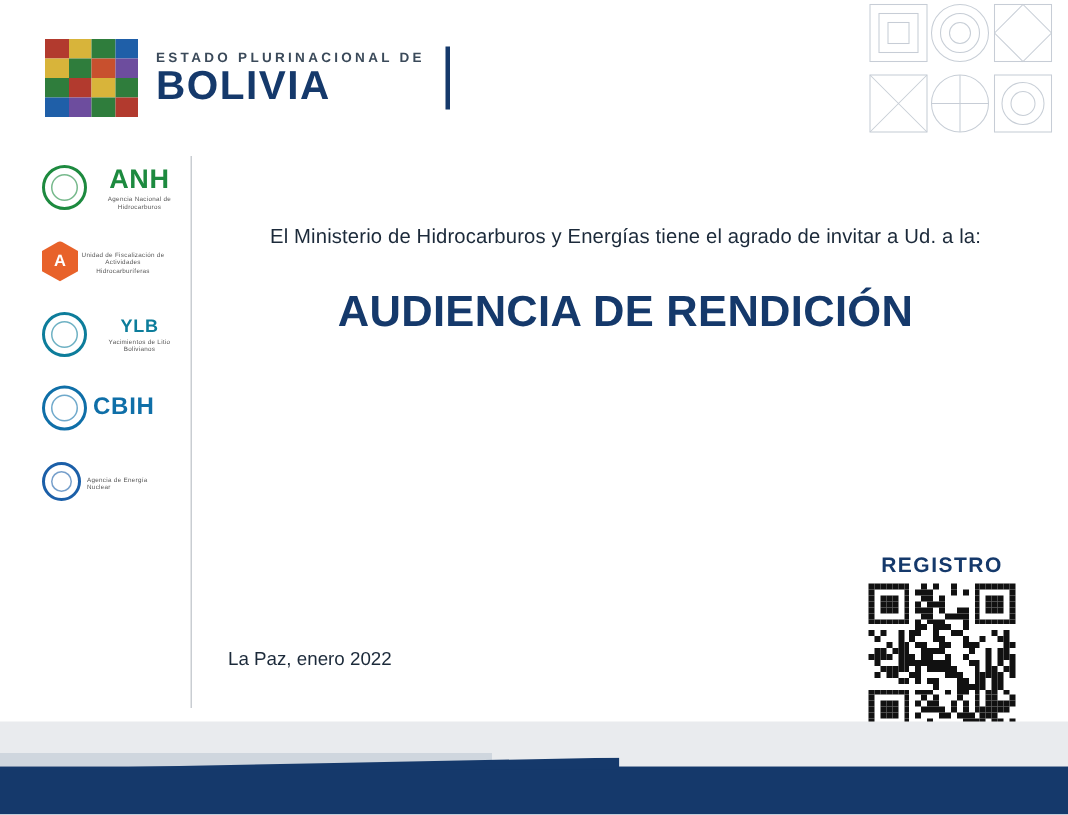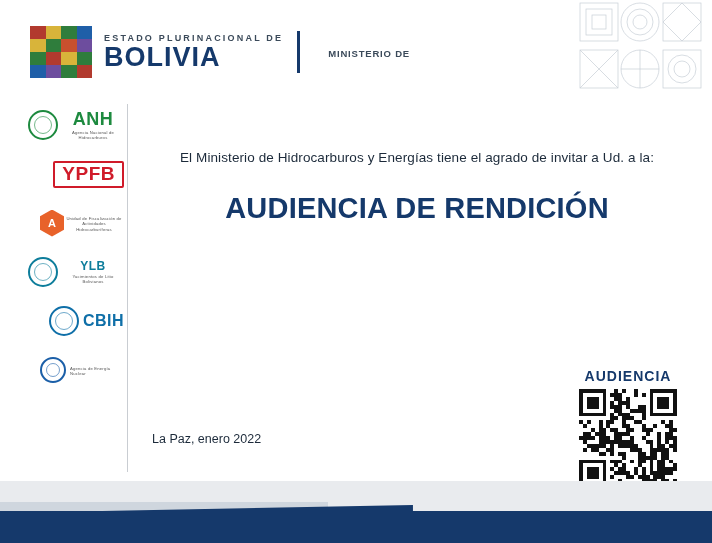--- a/index.html
+++ b/index.html
@@ -97,21 +97,21 @@
     display: flex;
     flex-direction: column;
     align-items: center;
     gap: 9px;
   }
   .logo-item {
     width: 96px;
     height: 40px;
     display: flex;
     align-items: center;
-    justify-content: flex-end;
+    justify-content: flex-start;
     position: relative;
   }
   .logo-label {
     font-weight: 800;
     letter-spacing: 0.5px;
     line-height: 1;
   }
   .logo-sub {
     font-size: 4.2px;
     letter-spacing: 0.2px;
@@ -331,41 +331,35 @@
           <i style="background:#2f7d3c"></i>
           <i style="background:#b23a2e"></i>
       </div>
     </div>
     <div class="header-text">
       <div class="line1">ESTADO PLURINACIONAL DE</div>
       <div class="line2">BOLIVIA</div>
     </div>
     <div class="header-divider"></div>
     <div class="header-right">
-      <div class="r1">MINISTERIO DE</div>
     </div>
   </div>
 
   <div class="logo-column">
 
     <div class="logo-item logo-anh">
       <div class="logo-inner-row">
         <span class="badge-circle" style="color:#1d8a3f"></span>
         <div class="logo-stack">
           <span class="logo-label">ANH</span>
           <span class="logo-sub">Agencia Nacional de Hidrocarburos</span>
         </div>
       </div>
     </div>
 
-    <div class="logo-item logo-ypfb">
-      <div class="ypfb-box">
-        <span class="logo-label">YPFB</span>
-      </div>
-    </div>
 
 
     <div class="logo-item logo-yacimientos">
       <div class="logo-inner-row">
         <span class="hex">A</span>
         <span class="logo-sub" style="max-width:60px">Unidad de Fiscalización de Actividades Hidrocarburíferas</span>
       </div>
     </div>
 
 
@@ -400,21 +394,21 @@
   <div class="body-area">
     <div class="intro">El Ministerio de Hidrocarburos y Energías tiene el agrado de invitar a Ud. a la:</div>
     <div class="title">
       <div>AUDIENCIA DE RENDICIÓN</div>
     </div>
   </div>
 
   <div class="place-date">La Paz, enero 2022</div>
 
   <div class="registro">
-    <div class="registro-title">AUDIENCIA</div>
+    <div class="registro-title">REGISTRO</div>
     <div class="qr" id="qr">
         <i></i>
         <i></i>
         <i></i>
         <i></i>
         <i></i>
         <i></i>
         <i></i>
         <i style="background: transparent;"></i>
         <i style="background: transparent;"></i>

